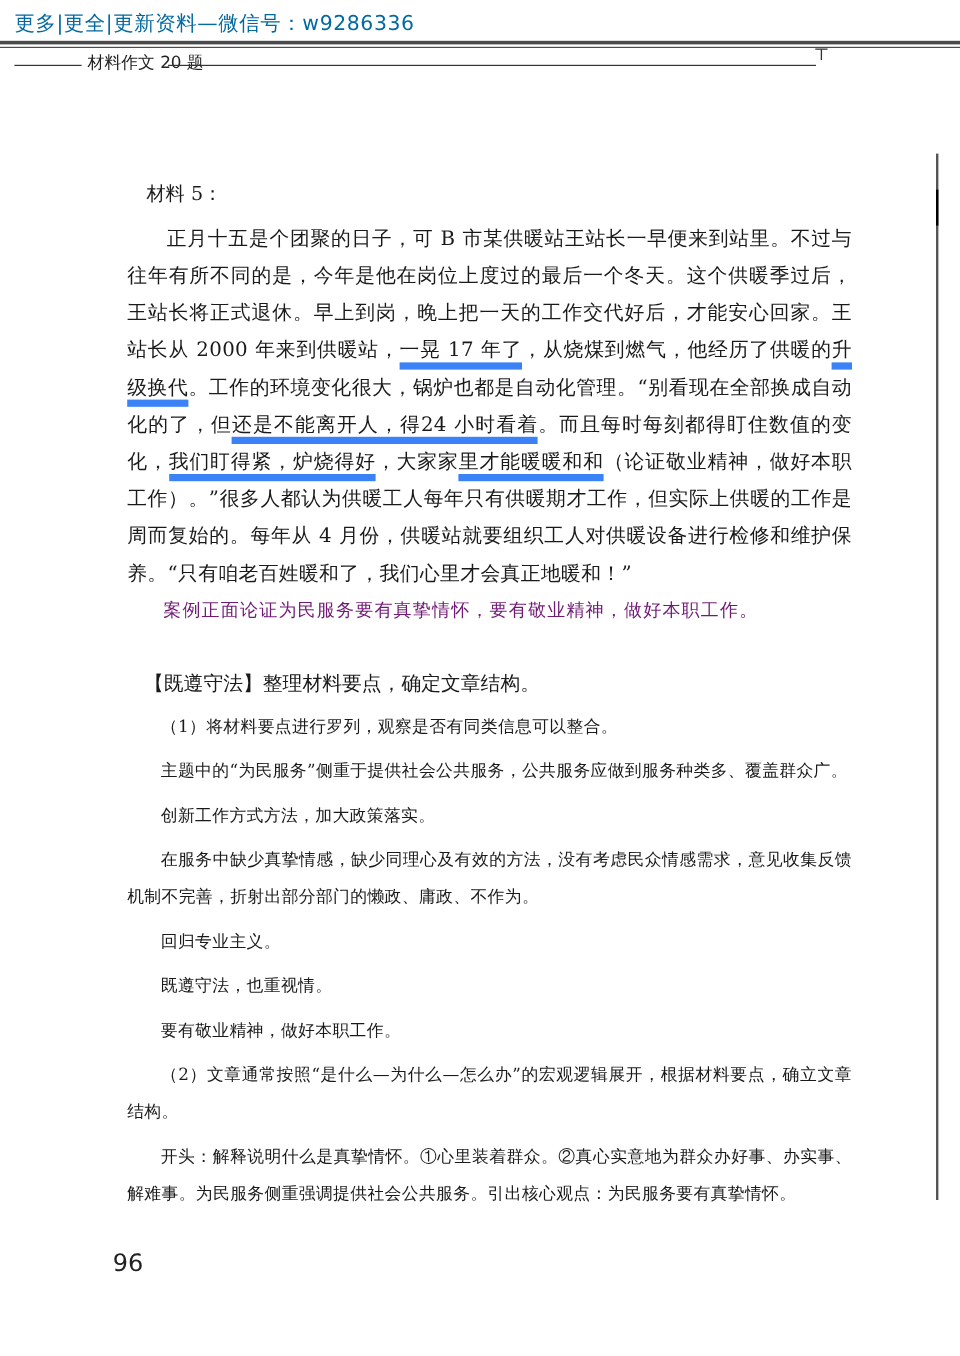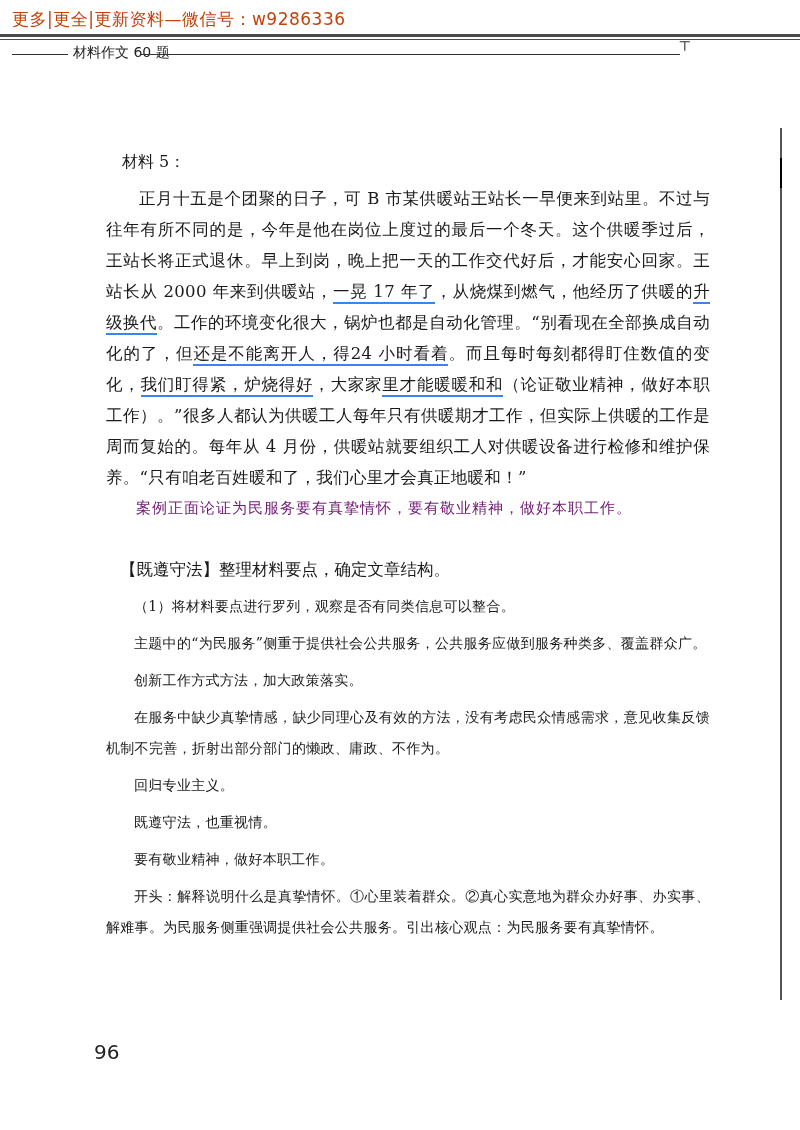--- a/index.html
+++ b/index.html
@@ -1,54 +1,54 @@
 <!DOCTYPE html>
 <html><head>
 <meta charset="utf-8">
 <style>
   html, body { margin: 0; padding: 0; background: #ffffff; }
   body { width: 800px; height: 1130px; position: relative; overflow: hidden;
          font-family: "DejaVu Serif", "Liberation Serif", serif; color: #1a1a1a; }
   .watermark { position: absolute; left: 12px; top: 8px; font-size: 17px;
-               color: #c2410c; font-family: "DejaVu Sans", "Liberation Sans", sans-serif;
+               color: #0369a1; font-family: "DejaVu Sans", "Liberation Sans", sans-serif;
                letter-spacing: 0.5px; }
   .rule-top { position: absolute; left: 0; right: 0; top: 34px; height: 3px; background: #4a4a4a; }
   .rule-top2 { position: absolute; left: 0; right: 0; top: 39px; height: 1px; background: #4a4a4a; }
   .header-row { position: absolute; left: 0; top: 44px; width: 800px; height: 22px; }
   .header-line-left { position: absolute; left: 12px; top: 10px; width: 56px; height: 1px; background: #333; }
   .header-title { position: absolute; left: 73px; top: 0px; font-size: 14px;
                   font-family: "DejaVu Sans", "Liberation Sans", sans-serif; color: #222; }
   .header-line-right { position: absolute; left: 140px; top: 10px; width: 310px; height: 1px; background: #333; }
   .header-glyph { position: absolute; left: 443px; top: -6px; font-size: 14px; color: #333; }
   .side-bar { position: absolute; left: 780px; top: 128px; width: 2px; height: 872px; background: #555; }
   .side-bar-top { position: absolute; left: 780px; top: 158px; width: 2px; height: 30px; background: #000; }
 
   .content { position: absolute; left: 106px; top: 98px; width: 604px; }
   .para { font-size: 16.5px; line-height: 31px; margin: 0; text-align: justify;
           text-indent: 2em; letter-spacing: 0.3px; }
   .label { font-size: 16px; line-height: 31px; margin: 0 0 6px 36px; }
   .note { font-size: 15px; line-height: 31px; text-indent: 2em; margin: 0;
           font-family: "DejaVu Sans", "Liberation Sans", sans-serif; color: #701a75; letter-spacing: 1px; }
-  .u { border-bottom: 2px solid #3b82f6; padding-bottom: 1px; }
+  .u { border-bottom: 6px solid #3b82f6; padding-bottom: 1px; }
   .heading { font-size: 16.5px; line-height: 31px; margin: 30px 0 0 0; text-indent: 0;
              font-family: "DejaVu Sans", "Liberation Sans", sans-serif; padding-left: 14px; }
   .item { font-size: 14px; line-height: 31px; margin: 6px 0 0 0; text-indent: 2em; text-align: justify; letter-spacing: 0.3px; }
   .page-number { position: absolute; left: 94px; top: 1040px; font-size: 20px;
                  font-family: "DejaVu Sans", "Liberation Sans", sans-serif; color: #222; text-align: center; }
 </style>
 </head>
 <body>
 
 <div class="watermark">更多|更全|更新资料—微信号：w9286336</div>
 <div class="rule-top"></div>
 <div class="rule-top2"></div>
 
 <div class="header-row">
   <div class="header-line-left"></div>
-  <div class="header-title">材料作文 60 题</div>
+  <div class="header-title">材料作文 20 题</div>
   <div class="header-line-right" style="width:540px;"></div>
   <div class="header-glyph" style="left:678px;">⊤</div>
 </div>
 
 <div class="side-bar"></div>
 <div class="side-bar-top"></div>
 
 <div class="content">
   <p class="label" style="margin-left:16px;margin-top:48px;">材料 5：</p>
   <p class="para">
@@ -57,16 +57,17 @@
   <p class="note">案例正面论证为民服务要有真挚情怀，要有敬业精神，做好本职工作。</p>
 
   <p class="heading">【既遵守法】整理材料要点，确定文章结构。</p>
   <p class="item">（1）将材料要点进行罗列，观察是否有同类信息可以整合。</p>
   <p class="item">主题中的“为民服务”侧重于提供社会公共服务，公共服务应做到服务种类多、覆盖群众广。</p>
   <p class="item">创新工作方式方法，加大政策落实。</p>
   <p class="item">在服务中缺少真挚情感，缺少同理心及有效的方法，没有考虑民众情感需求，意见收集反馈机制不完善，折射出部分部门的懒政、庸政、不作为。</p>
   <p class="item">回归专业主义。</p>
   <p class="item">既遵守法，也重视情。</p>
   <p class="item">要有敬业精神，做好本职工作。</p>
+  <p class="item">（2）文章通常按照“是什么—为什么—怎么办”的宏观逻辑展开，根据材料要点，确立文章结构。</p>
   <p class="item">开头：解释说明什么是真挚情怀。①心里装着群众。②真心实意地为群众办好事、办实事、解难事。为民服务侧重强调提供社会公共服务。引出核心观点：为民服务要有真挚情怀。</p>
 </div>
 
 <div class="page-number">96</div>
 
 </body></html>

